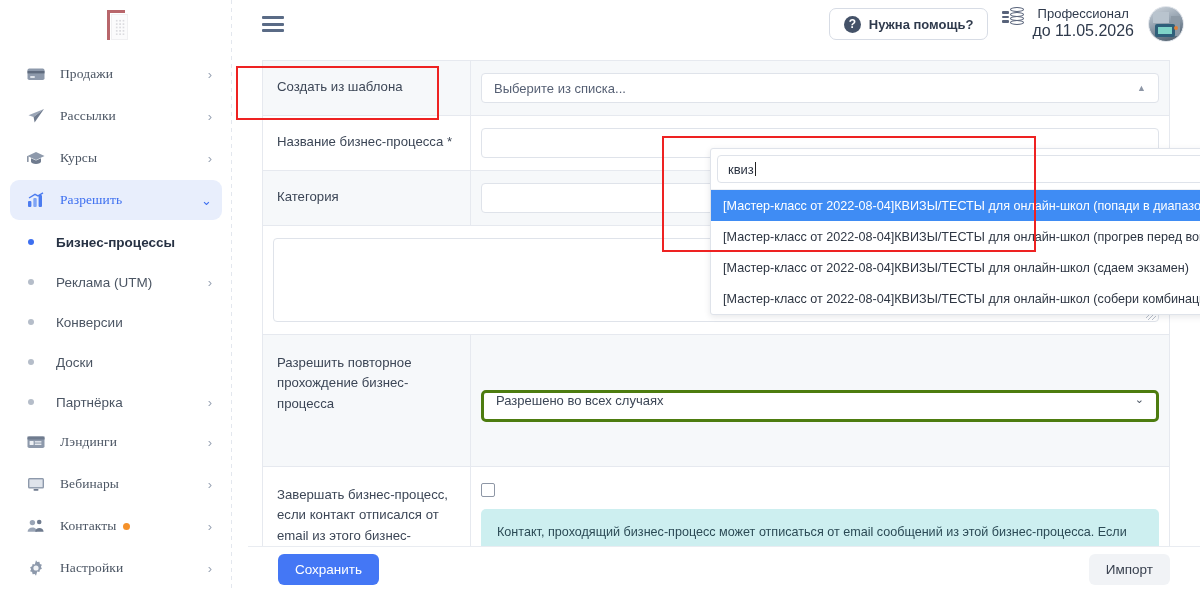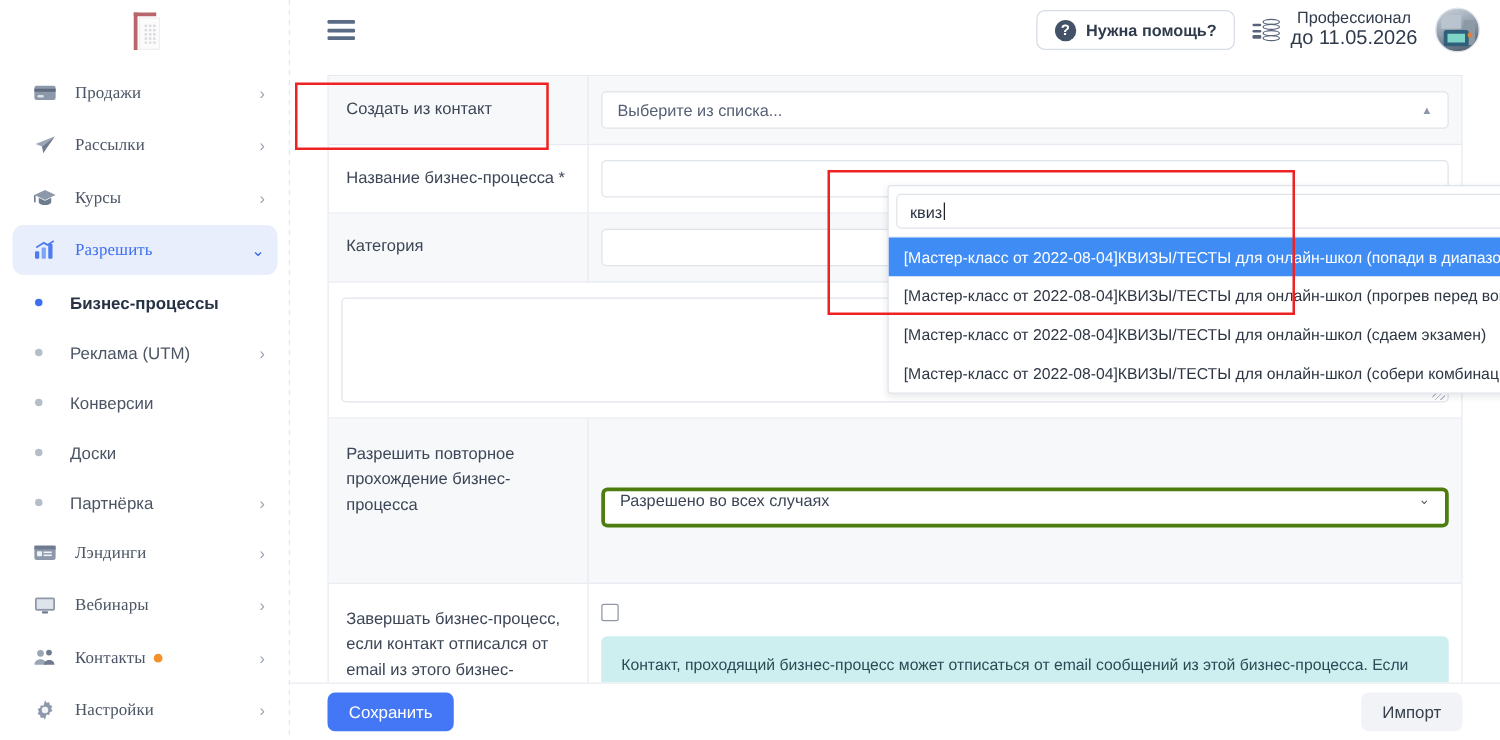--- a/index.html
+++ b/index.html
@@ -61,21 +61,21 @@
   .top-right { margin-left: auto; display: flex; align-items: center; gap: 14px; }
   .help-btn {
     height: 32px; border: 1px solid #d7dce5; border-radius: 7px; background: #fff;
     display: flex; align-items: center; gap: 8px; padding: 0 14px; cursor: pointer;
   }
   .help-btn .q {
     width: 17px; height: 17px; border-radius: 50%; background: #445268; color: #fff;
     font-size: 12px; font-weight: bold; display:flex; align-items:center; justify-content:center; line-height:1;
   }
   .help-btn .t { font-size: 13px; color: #2f3a4c; font-weight: bold; white-space: nowrap; }
-  .plan { display: flex; align-items: center; gap: 8px; }
+  .plan { display: flex; gap: 8px; }
   .coins { width: 22px; height: 18px; position: relative; flex: 0 0 22px; }
   .coins .stack { position:absolute; right:0; top:0; width:14px; height:18px; }
   .coins .stack i { position:absolute; left:0; width:14px; height:5px; border:1.4px solid #58637a; border-radius:50%; background:#fff; }
   .coins .bars { position:absolute; left:0; top:4px; width:7px; height:10px; }
   .coins .bars i { display:block; height:2.4px; background:#58637a; margin-bottom:2.2px; border-radius:1px;}
   .plan-txt { line-height: 1.15; text-align: center; }
   .plan-txt .p1 { font-size: 13px; color: #2f3a4c; display:block; }
   .plan-txt .p2 { font-size: 16px; color: #2f3a4c; font-weight: normal; display:block; }
   .avatar {
     width: 36px; height: 36px; border-radius: 50%; overflow:hidden; flex:0 0 36px;
@@ -144,21 +144,21 @@
     font-size: 12.6px; color: #2e3643; cursor: pointer; white-space: nowrap;
   }
   .dd-opt.sel { background: #3f8cf4; color: #ffffff; }
   .dd-opt .pre { flex: 0 0 auto; }
 
   
   .redbox { position: absolute; border: 2.5px solid #ee2222; pointer-events: none; z-index: 60; }
 
   
   #footer {
-    position: absolute; left: 0; right: 0; bottom: 0; height: 46px;
+    position: absolute; left: 16px; right: 0; bottom: 0; height: 46px;
     border-top: 1px solid #e9ecf1; background: #fff;
     display: flex; align-items: center; padding: 0 30px;
   }
   .btn-save {
     background: #4477f5; color: #fff; border: none; border-radius: 6px;
     height: 31px; padding: 0 17px; font-size: 13.5px; cursor: pointer;
     font-family: inherit;
   }
   .btn-import {
     margin-left: auto; background: #f1f3f6; color: #39414f; border: none; border-radius: 6px;
@@ -358,21 +358,21 @@
         </div>
       </div>
     </header>
 
     <div id="form-scroll">
       <div class="right-edge"></div>
 
       <div id="form-table">
 
         <div class="frow shade">
-          <div class="flabel">Создать из контакт</div>
+          <div class="flabel">Создать из шаблона</div>
           <div class="fctl">
             <div class="fake-select">
               <span>Выберите из списка...</span>
               <span class="caret-up">▲</span>
             </div>
           </div>
         </div>
 
         <div class="frow">
           <div class="flabel">Название бизнес-процесса *</div>

